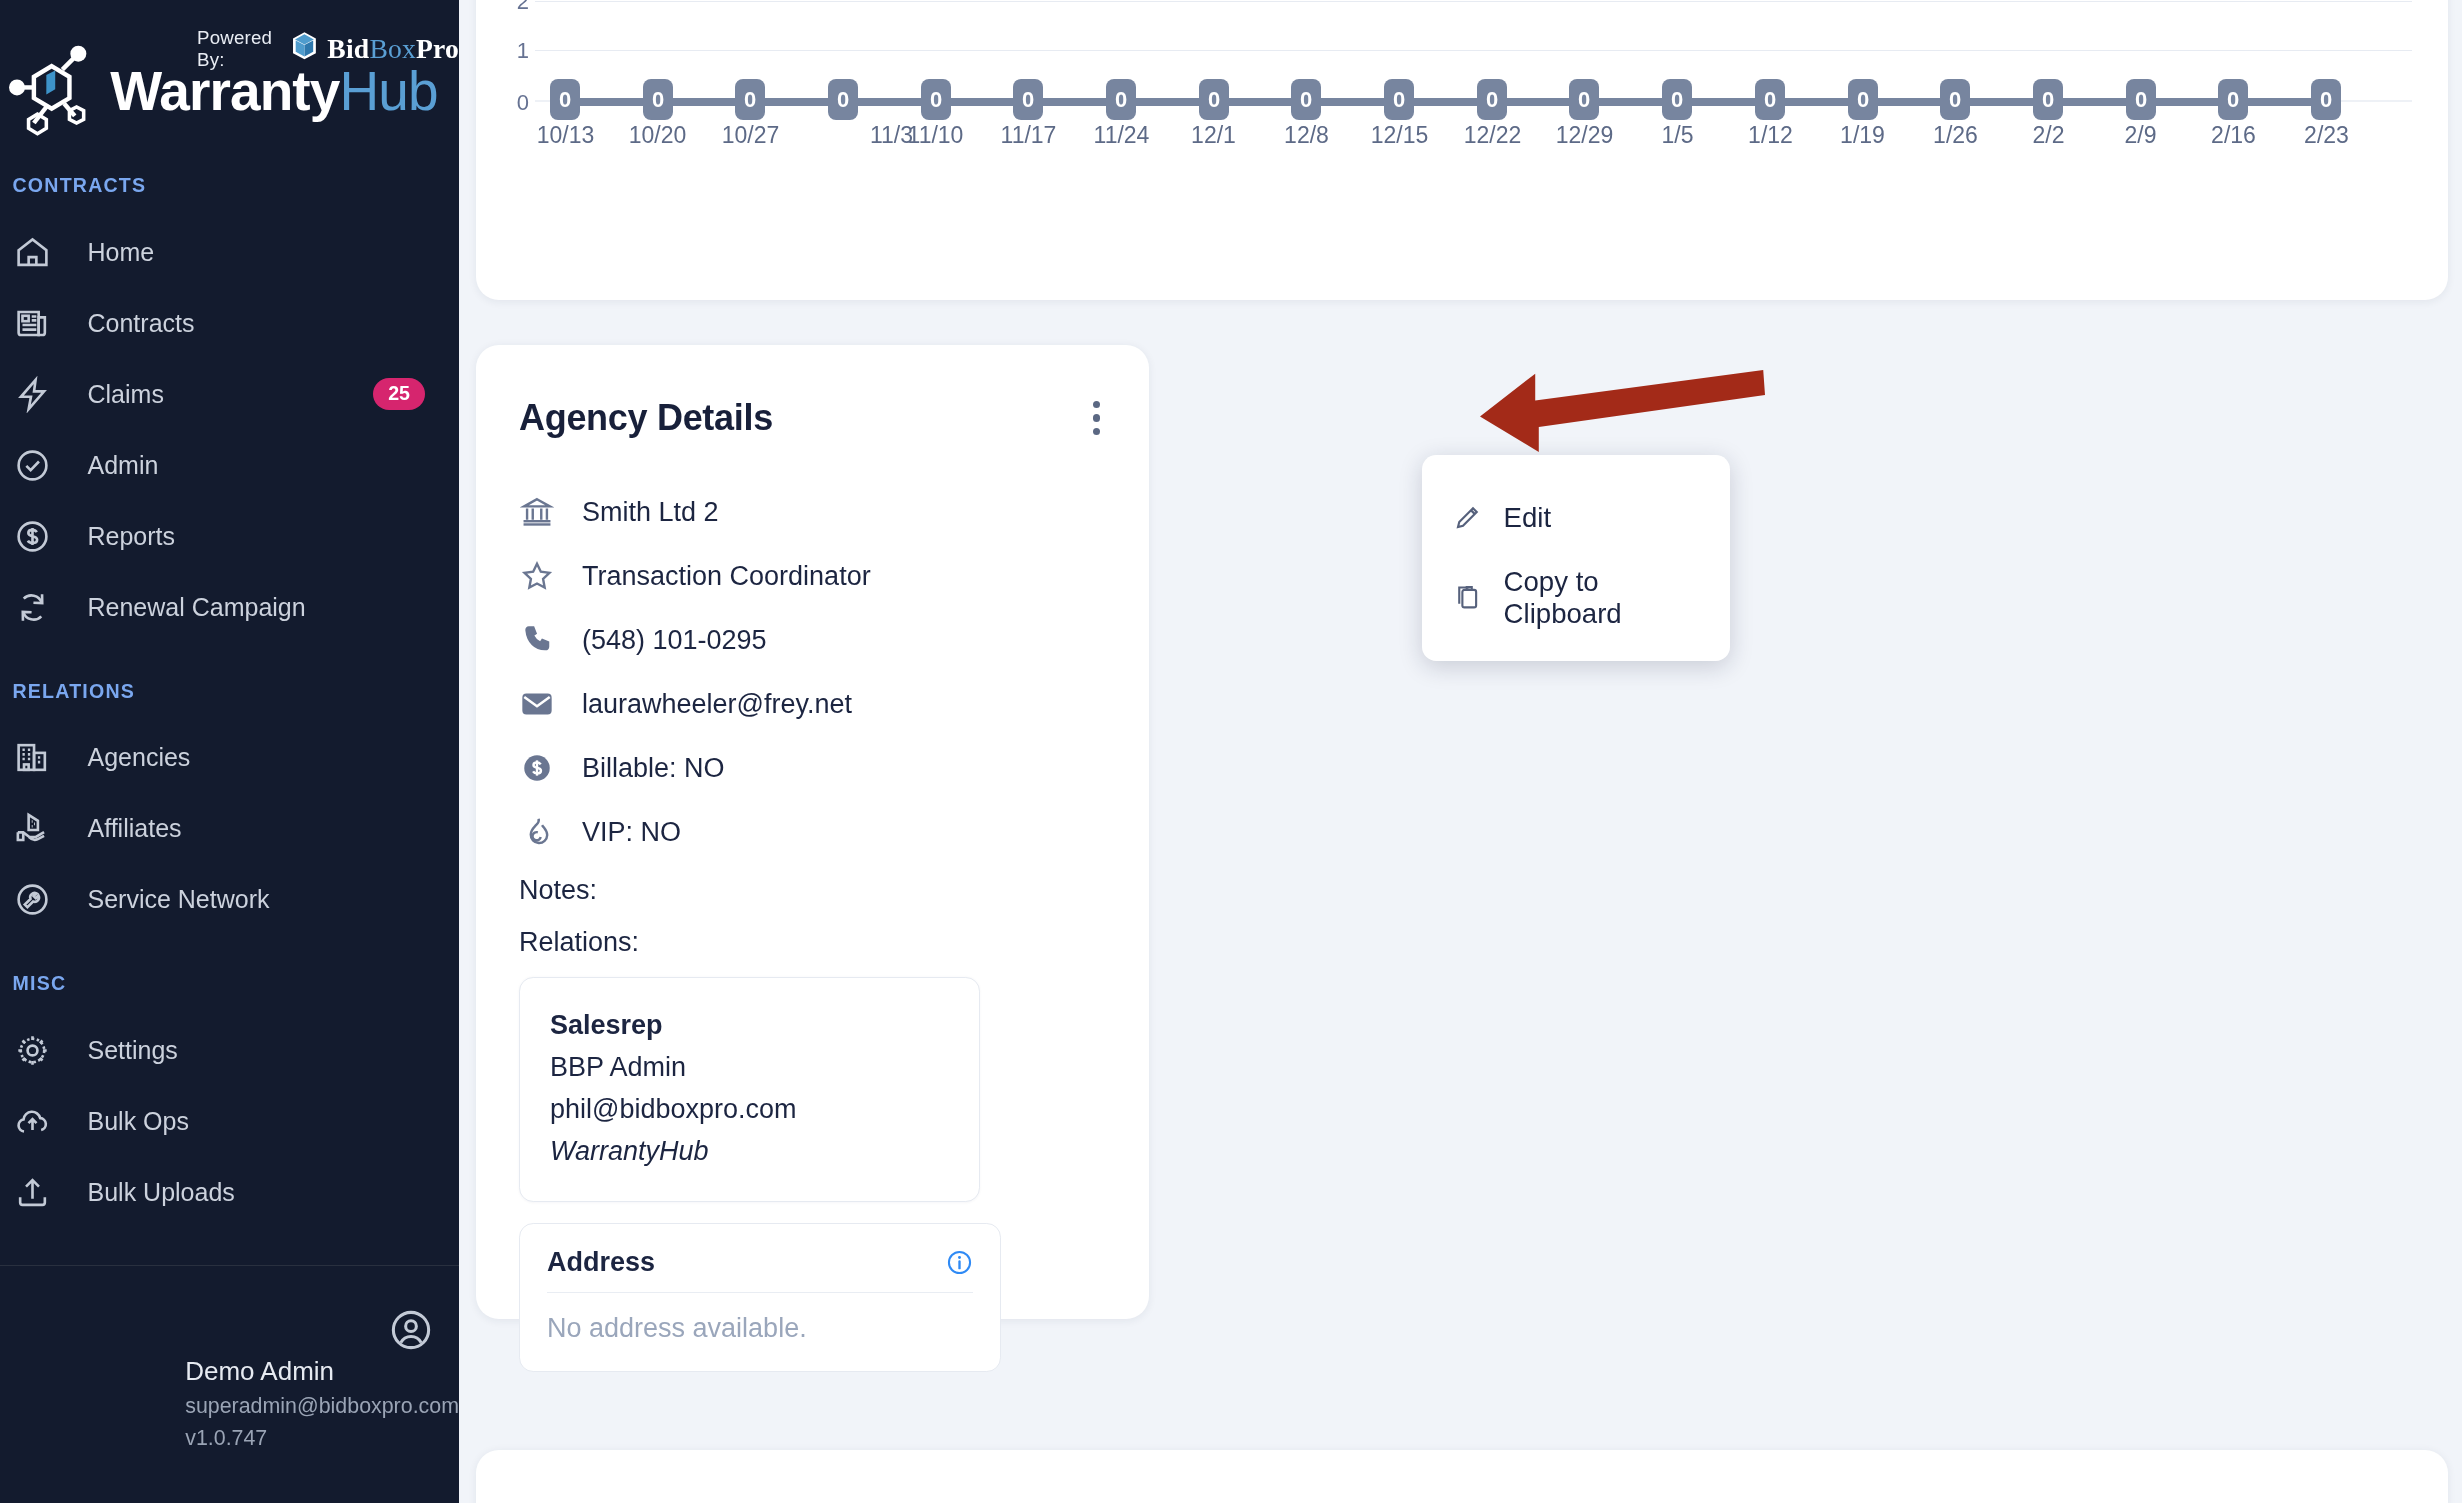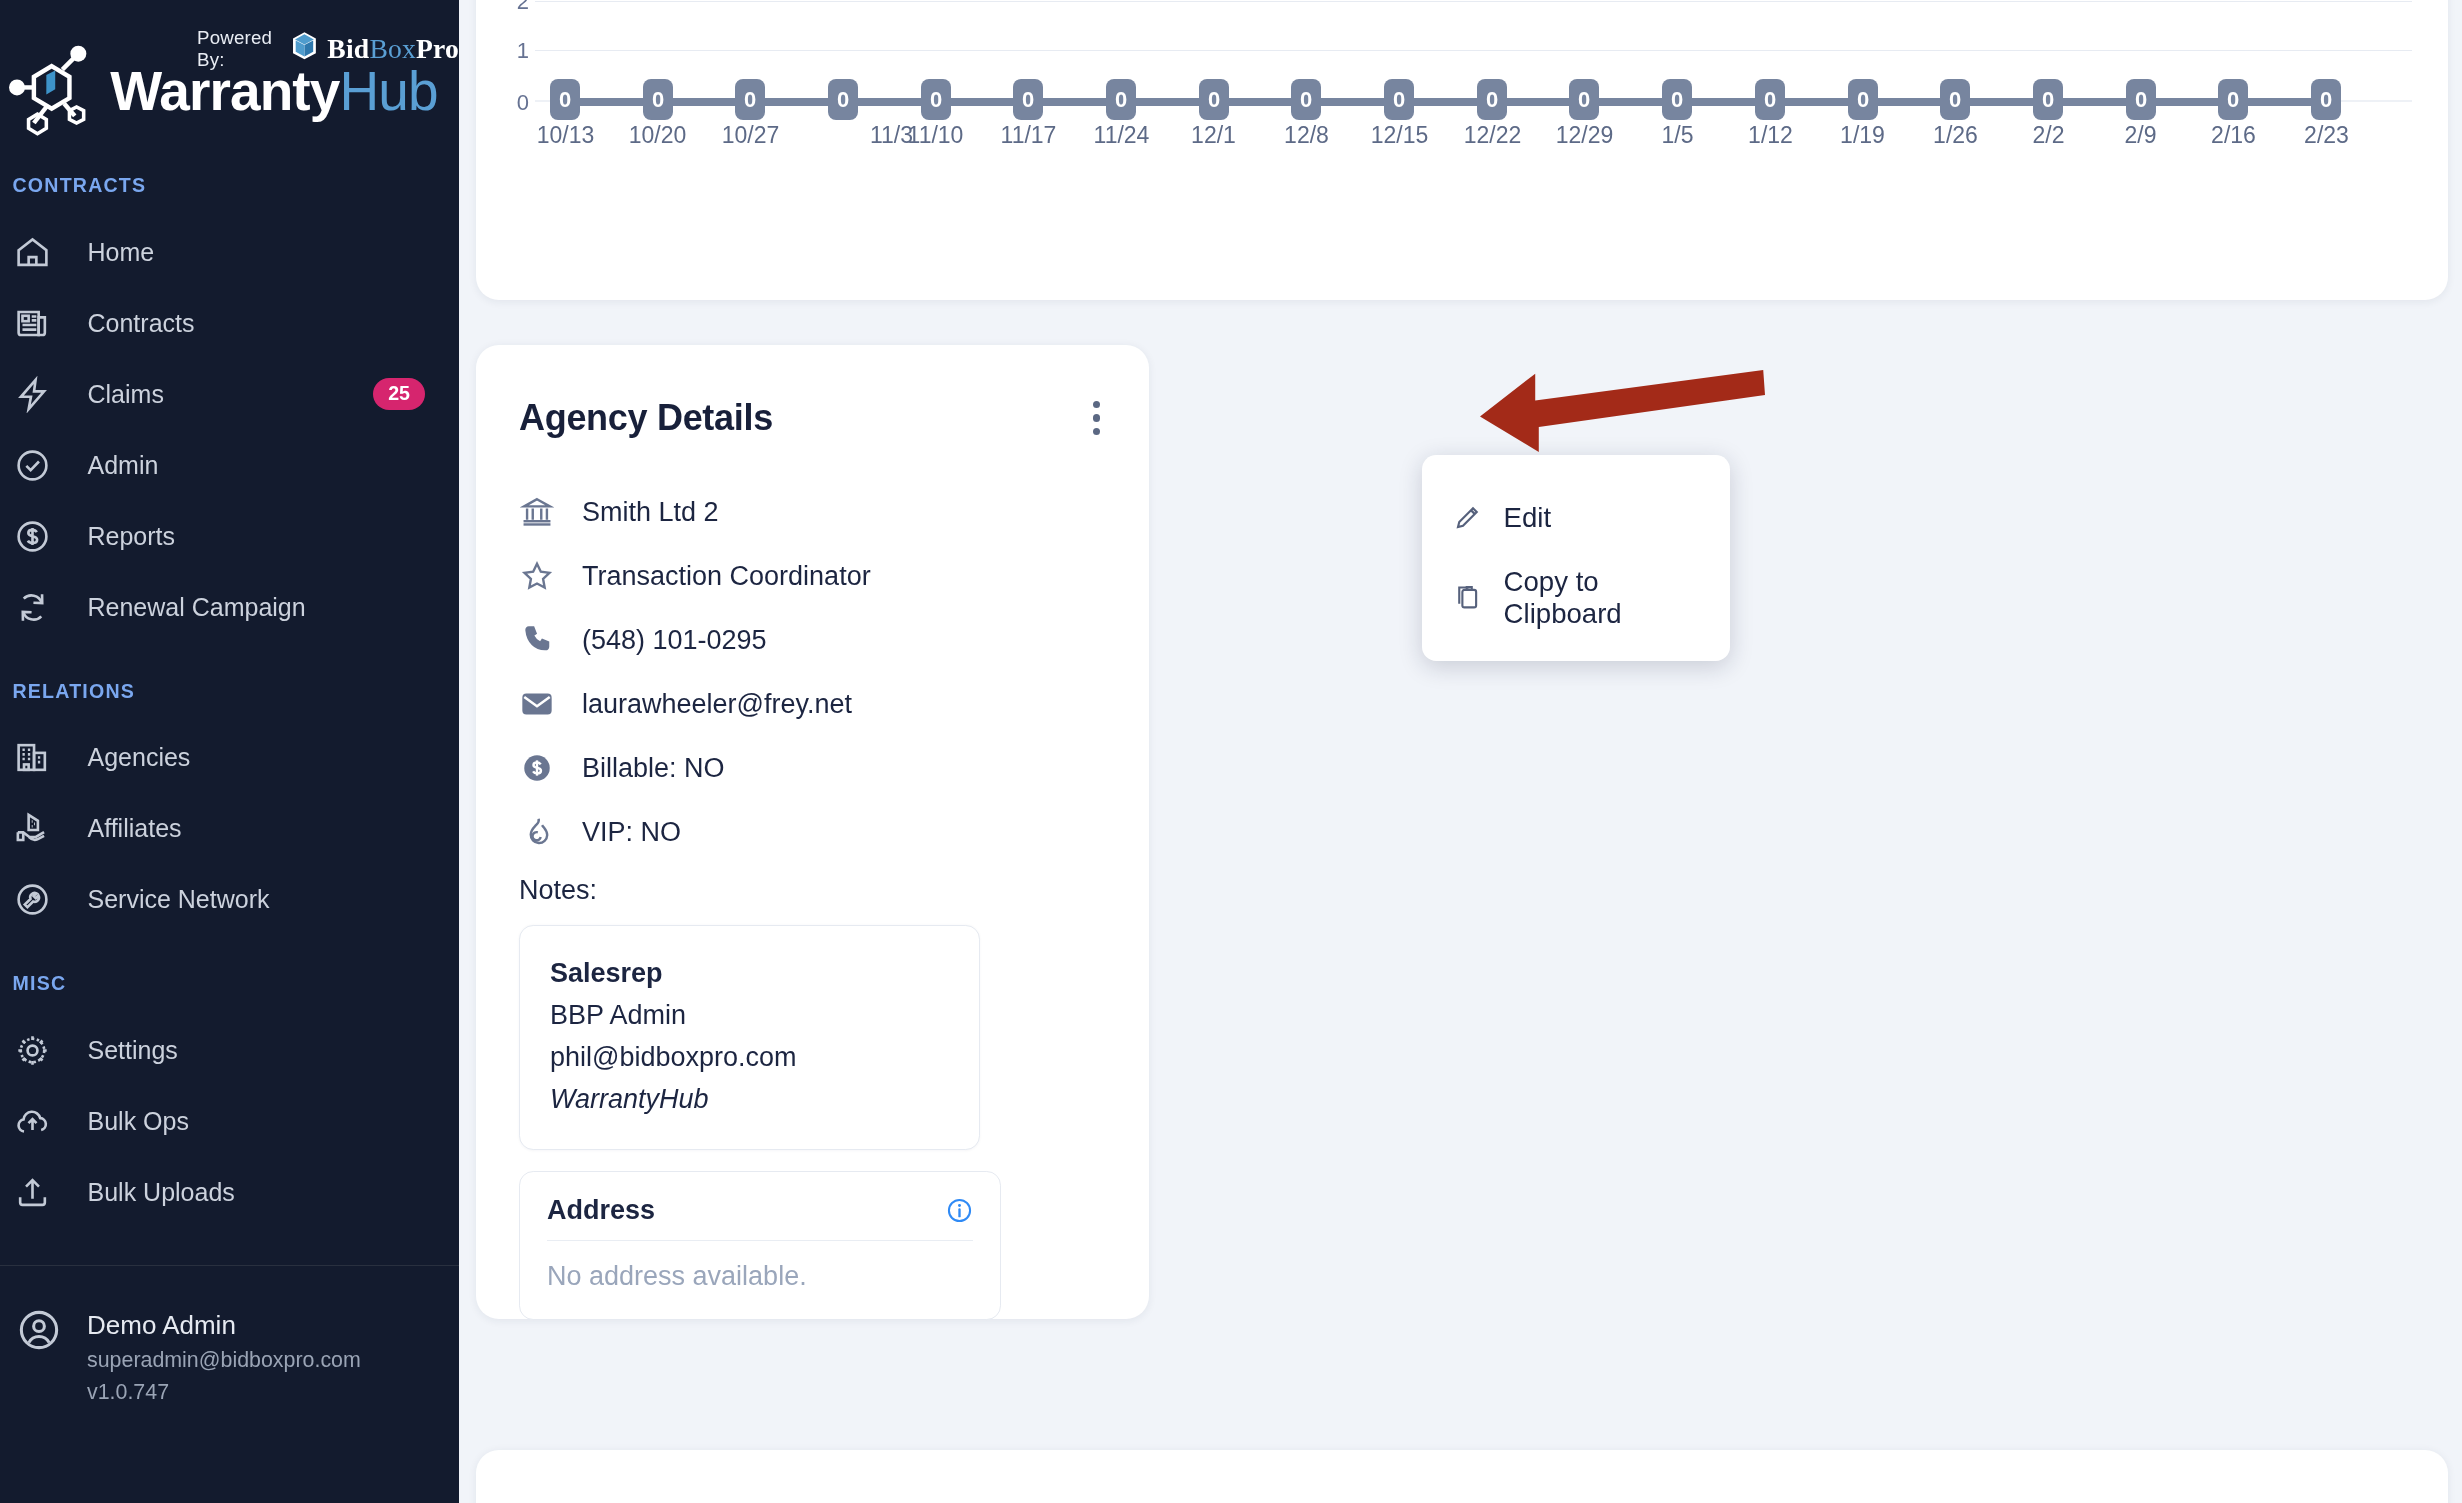--- a/index.html
+++ b/index.html
@@ -46,21 +46,21 @@
   }
   .nav-item .ico { width: 39px; height: 39px; flex: 0 0 39px; margin-right: 36px; display:flex; align-items:center; justify-content:center; }
   .nav-item .ico svg { width: 37px; height: 37px; stroke: #c3cad6; fill: none; stroke-width: 1.7; }
   .nav-label { flex: 1 1 auto; white-space: nowrap; }
   .badge {
     background: #d6256e; color: #fff; font-size: 19.6px; font-weight: bold;
     border-radius: 889px; padding: 6.2px 15px; line-height: 1;
   }
   .sidebar-sep { height: 0.9px; background: #29303f; margin: 19.6px 0 0 0; }
   .user-block {
-    display: flex; align-items: flex-start; padding: 41px 0 0 16px;
+    display: flex; align-items: flex-end; padding: 41px 0 0 16px; flex-direction: column;
   }
   .user-avatar { width: 46px; height: 46px; margin-right: 25px; flex:0 0 46px;}
   .user-avatar svg { width: 46px; height: 46px; stroke:#c3cad6; fill:none; stroke-width:1.6; }
   .user-name { color: #e6eaf1; font-size: 26px; line-height: 1.45; }
   .user-mail { color: #9aa4b5; font-size: 21.4px; line-height: 1.5; }
   .user-ver  { color: #9aa4b5; font-size: 21.4px; line-height: 1.5; }
 
   
   .main { flex: 1 1 auto; position: relative; background: #f1f4f9; height: 1503px; }
 
@@ -492,20 +492,21 @@
           <span class="dico">
               <svg viewBox="0 0 24 24">
                 <path d="M13.2 2.6c.6 2.6-1 3.6-2.4 5.1C9 9.6 7.6 11 7.6 13.8a5.8 5.8 0 0 0 11.6.4c0-3.5-2.4-5-3.6-7.1"></path>
                 <path d="M12.6 12.2a2.9 2.9 0 1 0 2 3.3"></path>
               </svg>
             </span>
           <span class="detail-text">VIP: NO</span>
         </div>
 
         <div class="plain-row">Notes:</div>
+        <div class="plain-row">Relations:</div>
       </div>
 
       <div class="relbox">
         <div class="rel-title">Salesrep</div>
         <div class="rel-line">BBP Admin</div>
         <div class="rel-line">phil@bidboxpro.com</div>
         <div class="rel-ital">WarrantyHub</div>
       </div>
 
       <div class="addrbox">

